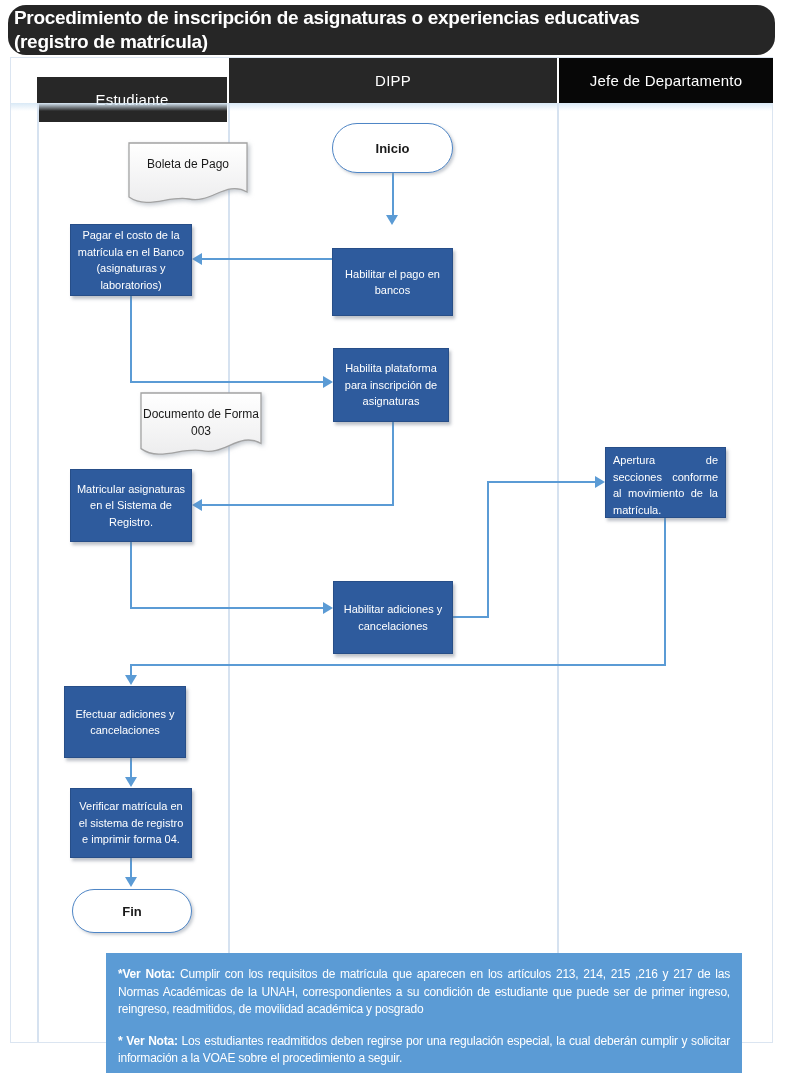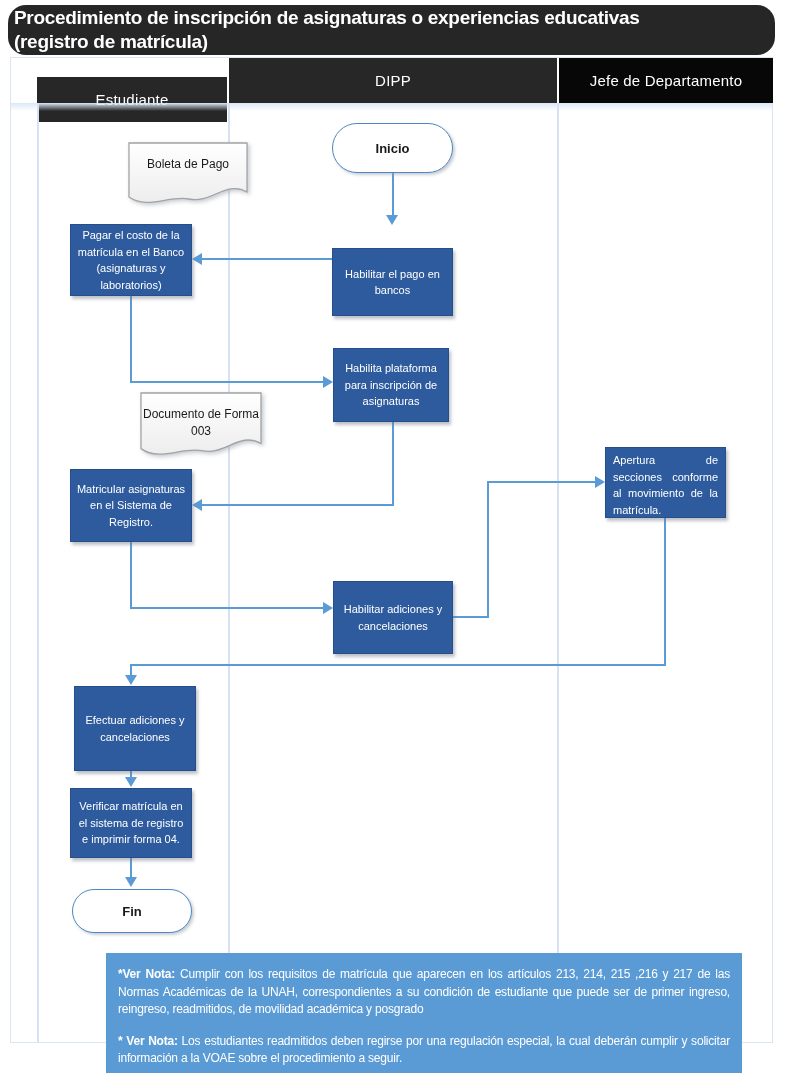--- a/index.html
+++ b/index.html
@@ -72,21 +72,21 @@
   
   #node-inicio        { left: 332px; top: 123px; width: 121px; height: 50px; }
   #node-boleta        { left: 128px; top: 142px; width: 120px; height: 68px; }
   #node-pagar         { left: 70px;  top: 224px; width: 122px; height: 72px; }
   #node-habilitar-pago{ left: 332px; top: 224px; width: 121px; height: 68px; margin-top: 24px; }
   #node-plataforma    { left: 333px; top: 348px; width: 116px; height: 74px; }
   #node-forma003      { left: 140px; top: 392px; width: 122px; height: 70px; }
   #node-matricular    { left: 70px;  top: 469px; width: 122px; height: 73px; }
   #node-apertura      { left: 605px; top: 447px; width: 121px; height: 71px; }
   #node-adiciones     { left: 333px; top: 581px; width: 120px; height: 73px; }
-  #node-efectuar      { left: 74px;  top: 686px; width: 122px; height: 85px; }
+  #node-efectuar      { left: 64px;  top: 686px; width: 122px; height: 72px; }
   #node-verificar     { left: 70px;  top: 788px; width: 122px; height: 70px; }
   #node-fin           { left: 72px;  top: 889px; width: 120px; height: 44px; }
 
   
   .seg { position: absolute; background: #5B9BD5; }
   .seg.h { height: 2px; }
   .seg.v { width: 2px; }
   .arr { position: absolute; width: 0; height: 0; }
   .arr.down  { border-left: 6px solid transparent; border-right: 6px solid transparent; border-top: 10px solid #5B9BD5; }
   .arr.left  { border-top: 6px solid transparent; border-bottom: 6px solid transparent; border-right: 10px solid #5B9BD5; }

